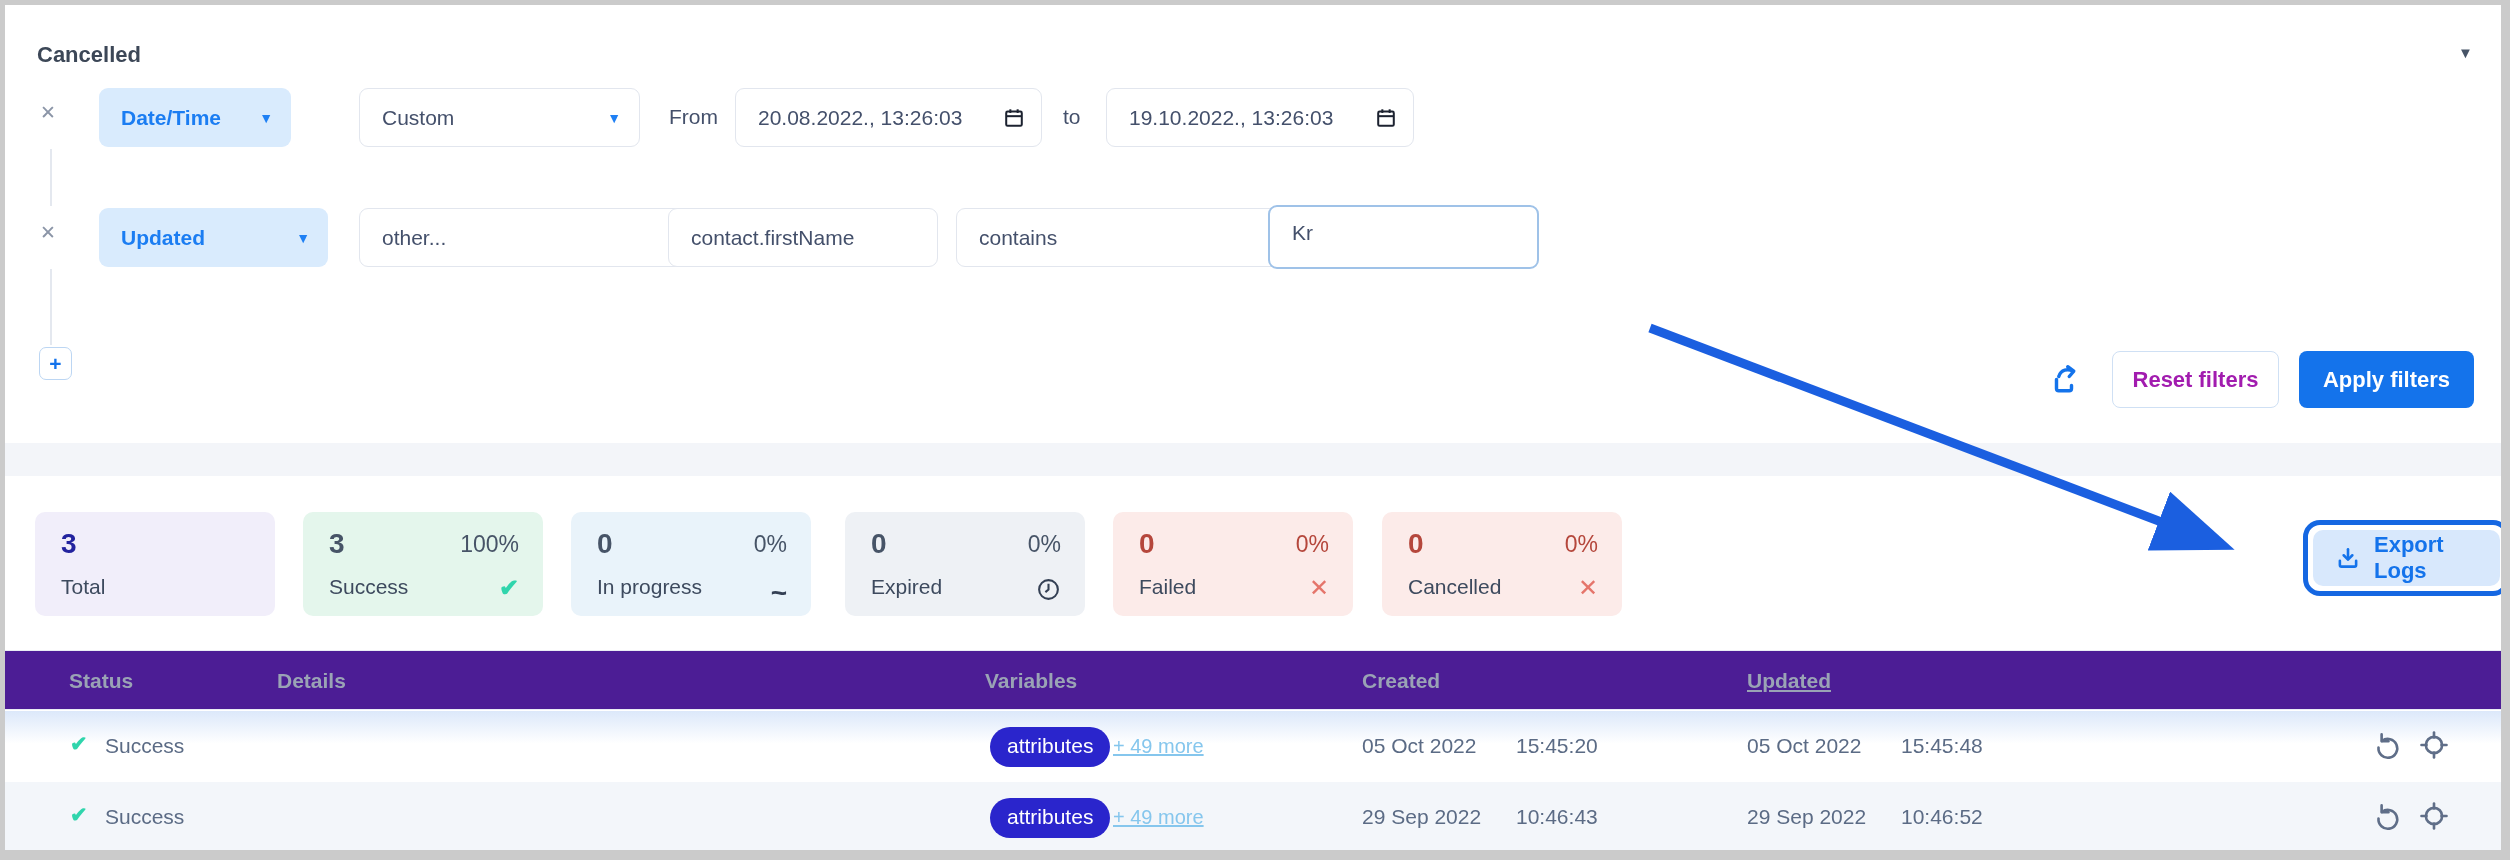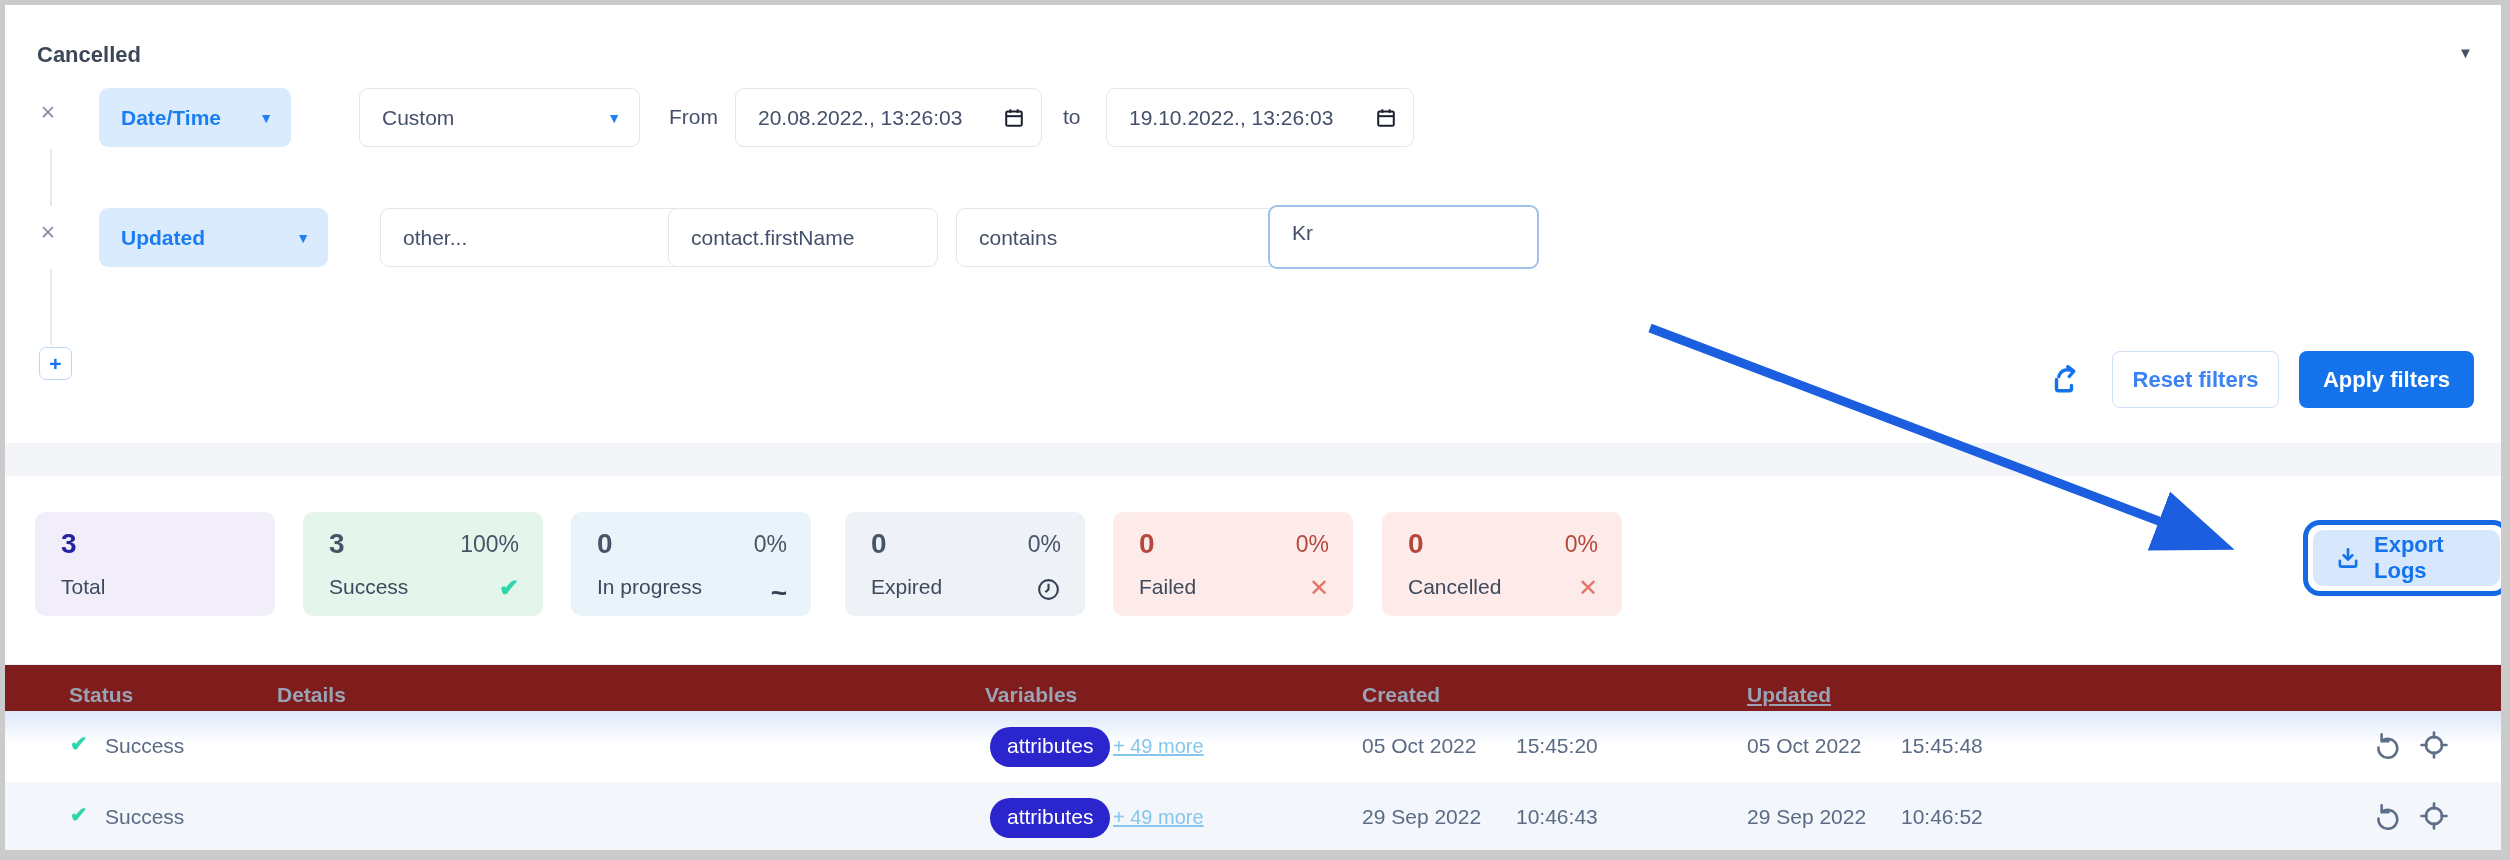--- a/index.html
+++ b/index.html
@@ -30,21 +30,21 @@
   }
   .kr-input{height:64px;border:2px solid #9fc2e8;align-items:flex-start;padding-top:14px;}
   .inline-label{font-size:21px;color:#44506b;font-weight:500;}
   .connector{border-left:2px solid #e4e8ef;width:0;}
   .add-btn{
     width:33px;height:33px;border:1.5px solid #bcd6f3;border-radius:7px;background:#fff;
     color:#1473eb;font-size:21px;font-weight:700;display:flex;align-items:center;justify-content:center;cursor:pointer;
   }
   .btn{display:flex;align-items:center;justify-content:center;border-radius:8px;
     font-size:22px;font-weight:700;cursor:pointer;}
-  .btn-outline{background:#fff;border:1.5px solid #cfe0f4;color:#3b82f6;}
+  .btn-outline{background:#fff;border:1.5px solid #cfe0f4;color:#a21caf;}
   .btn-primary{background:#1473eb;border:none;color:#fff;}
 
   .band{background:#f3f5f9;}
 
   .stat-card{top:512px;width:240px;height:104px;border-radius:10px;}
   .stat-value{position:absolute;left:26px;top:16px;font-size:28px;font-weight:700;color:#475467;}
   .stat-pct{position:absolute;right:24px;top:19px;font-size:23px;color:#475467;}
   .stat-label{position:absolute;left:26px;bottom:17px;font-size:21px;color:#3d4a5e;}
   .stat-icon{position:absolute;right:24px;bottom:14px;}
   .c-total{background:#f1eefa;}  .c-total .stat-value{color:#23239e;}
@@ -60,21 +60,21 @@
 
   .export-ring{
     left:2303px;top:520px;border:5px solid #1567e2;border-radius:17px;background:#fff;
     padding:5px;cursor:pointer;
   }
   .export-btn{
     display:flex;align-items:center;gap:13px;background:#d8e8fc;border-radius:10px;
     height:56px;padding:0 22px;color:#1473eb;font-size:22px;font-weight:700;
   }
 
-  .table-header{left:5px;top:664px;width:2496px;height:60px;background:#7f1d1d;
+  .table-header{left:5px;top:650px;width:2496px;height:60px;background:#4c1d95;
     border-top:1px solid #e9edf4;border-bottom:1px solid #e9edf4;}
   .th{position:absolute;top:18px;font-size:21px;font-weight:600;color:#9aa3b5;}
 
   .trow{left:5px;width:2496px;height:71px;}
   .trow-1{top:711px;background:linear-gradient(to bottom,#dce8fa 0%,#ffffff 46%);}
   .trow-2{top:782px;background:#f3f6fa;}
   .cell{position:absolute;top:23px;font-size:21px;color:#5b6b85;}
   .status-check{position:absolute;left:65px;top:21px;color:#2fd5ac;font-size:21px;font-weight:700;}
   .var-tag{position:absolute;left:985px;top:16px;background:#2a25cc;color:#fff;font-size:21px;
     padding:7px 17px 9px;border-radius:999px;cursor:default;}
@@ -125,21 +125,21 @@
     </span>
   </div>
 
   <div class="abs connector" style="left:50px;top:149px;height:57px;"></div>
 
   <span class="abs remove-x" style="left:40px;top:223px;">✕</span>
   <div class="abs select pill-select" style="left:99px;top:208px;width:229px;">
     <span class="lbl">Updated</span>
     <span class="caret">▼</span>
   </div>
-  <div class="abs select" style="left:359px;top:208px;width:339px;margin-left:21px;">
+  <div class="abs select" style="left:359px;top:208px;width:339px;">
     <span>other...</span>
     <span class="caret">▼</span>
   </div>
   <div class="abs text-input" style="left:668px;top:208px;width:270px;">
     <span>contact.firstName</span>
   </div>
   <div class="abs select" style="left:956px;top:208px;width:342px;">
     <span>contains</span>
     <span class="caret">▼</span>
   </div>

